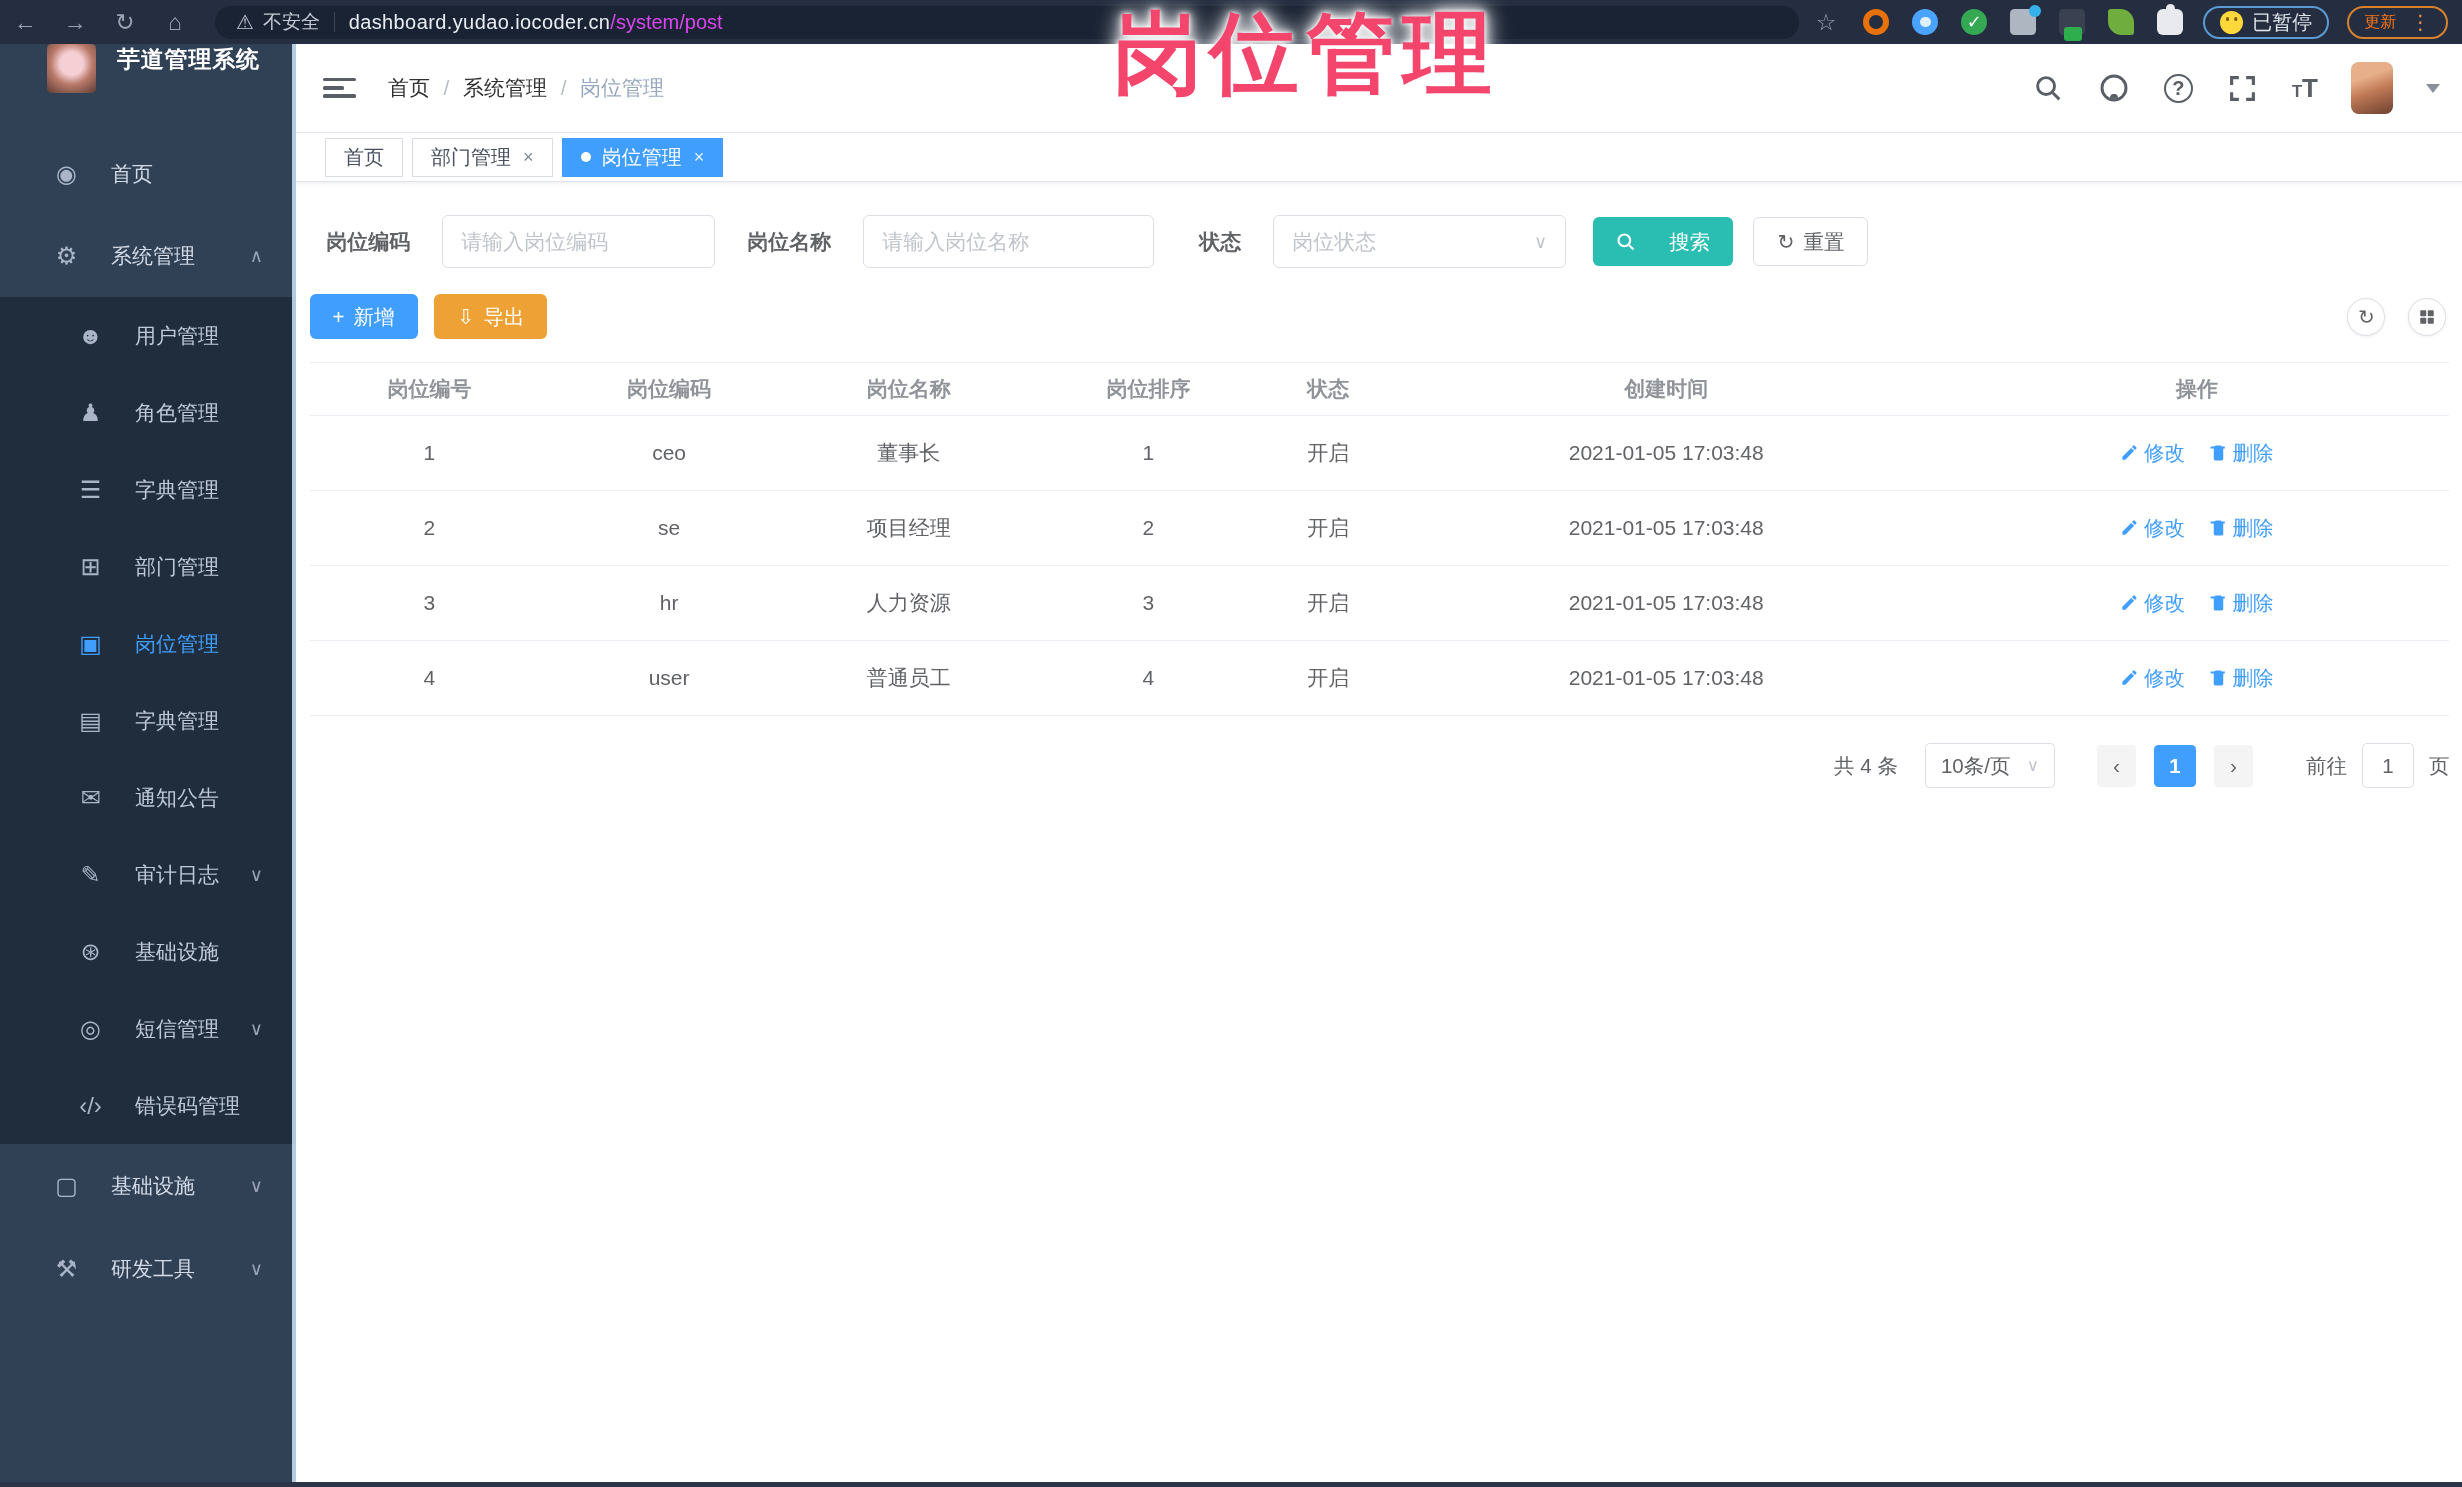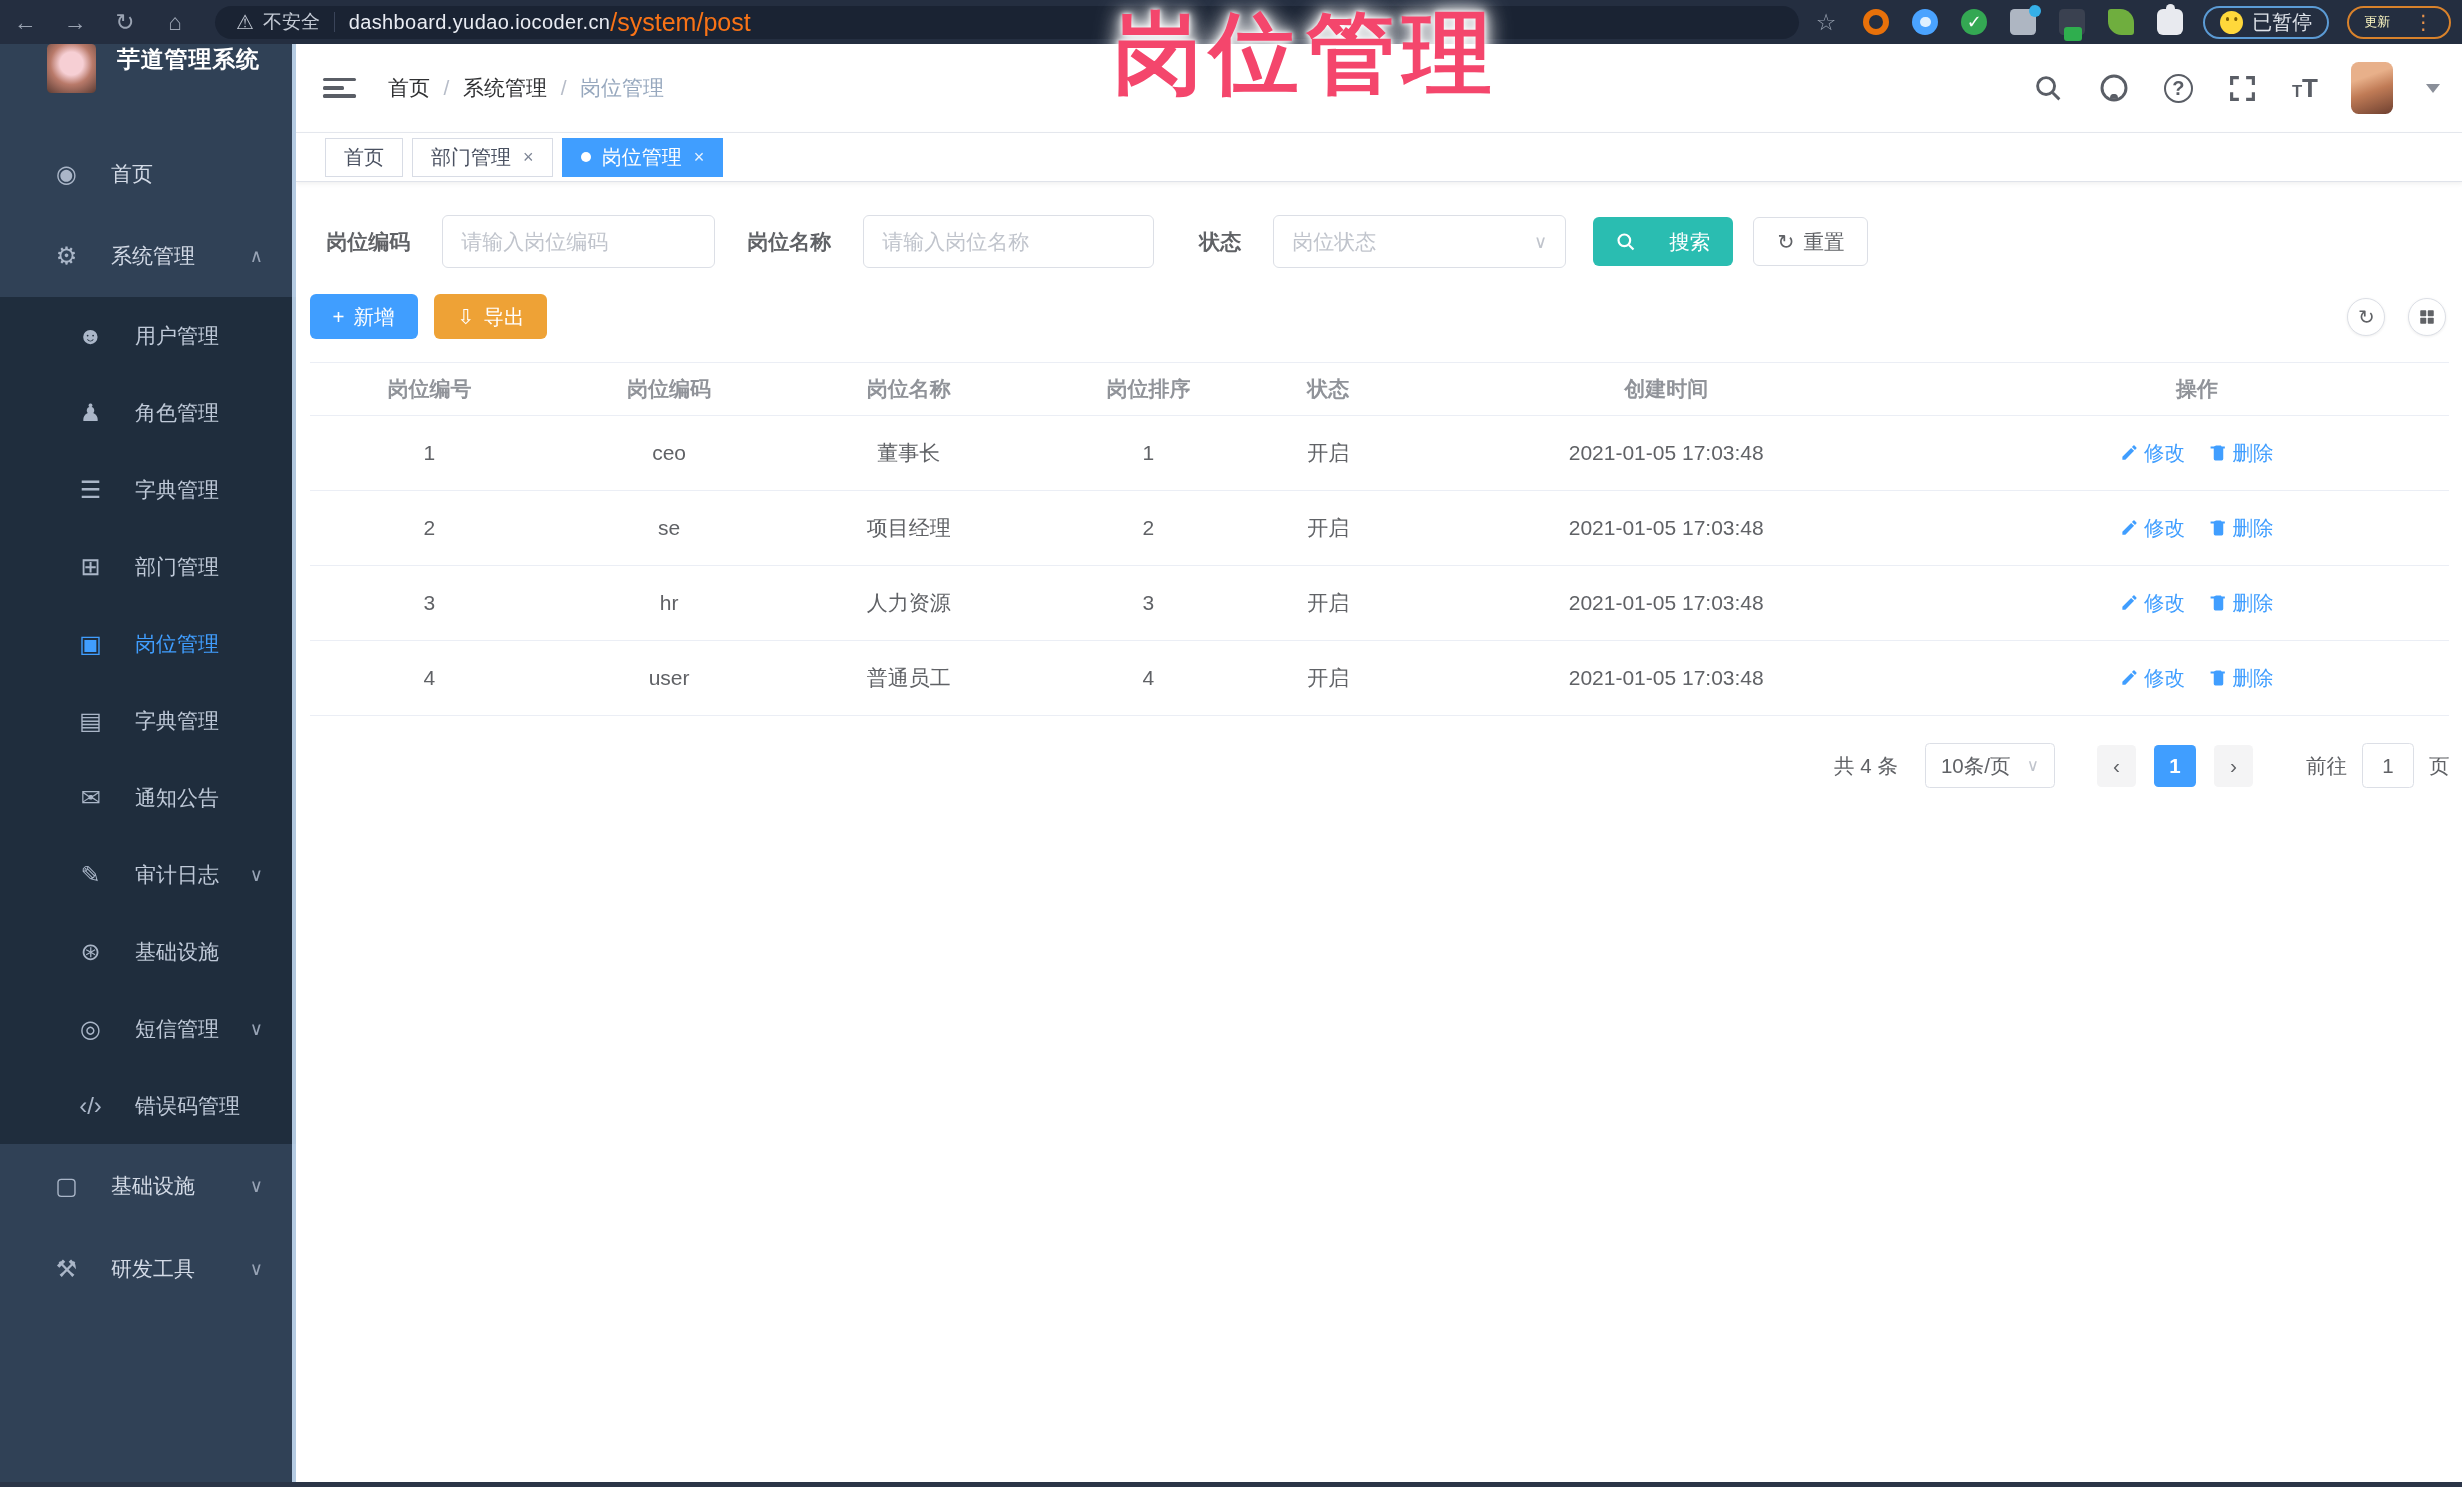--- a/index.html
+++ b/index.html
@@ -10,42 +10,42 @@
   
   .chrome { position:absolute; top:0; left:0; width:100%; height:44px;
     background:#242e40; display:flex; align-items:center; z-index:5; }
   .nav-ic { width:50px; text-align:center; font-size:23px; color:#9aa3b2; cursor:pointer; flex:0 0 auto;}
   .addr { margin-left:15px; height:33px; width:1584px; background:#1a2333; border-radius:16.7px;
     display:flex; align-items:center; padding:0 21px; flex:0 0 auto;}
   .addr .warn { color:#c3c9d4; font-size:20px; margin-right:9px; }
   .addr .sec { color:#c3c9d4; font-size:19px; margin-right:13.6px; }
   .addr .bar { width:1.5px; height:20px; background:#3a4459; margin-right:13.6px; }
   .addr .host { color:#e9ecf3; font-size:20px; letter-spacing:0.4px; }
-  .addr .path { color:#f97316; font-size:25px; }
+  .addr .path { color:#d946ef; font-size:20px; }
   .chrome .star { margin-left:16.7px; color:#9aa3b2; font-size:23px; }
   .exts { display:flex; align-items:center; gap:23px; margin-left:27px; }
   .ext { width:26px; height:26px; border-radius:6px; position:relative; }
   .ext.donut { border:6.8px solid #e8710a; border-radius:50%; background:transparent; }
   .ext.pin { background:#4aa3ff; border-radius:50% 50% 50% 50%; }
   .ext.pin:after { content:""; position:absolute; left:7.6px; top:7.6px; width:10.6px; height:10.6px; background:#dff0ff; border-radius:50%; }
   .ext.check { background:#34a853; border-radius:50%; color:#fff; font-size:18px; text-align:center; line-height:26px; }
   .ext.sliders { background:#aeb6c2; border-radius:4.5px; }
   .ext.sliders:after { content:""; position:absolute; right:-4.5px; top:-4.5px; width:12px; height:12px; border-radius:50%; background:#35b0e8; }
   .ext.gtm { background:#3a4150; border-radius:4.5px; }
   .ext.gtm:after { content:""; position:absolute; left:4.5px; bottom:-6px; width:18px; height:13.6px; background:#2fae4e; border-radius:3px; }
   .ext.leaf { background:#6fae3e; border-radius:3px 13.6px 3px 13.6px; }
   .ext.puzzle { background:#e8eaef; border-radius:6px; }
   .ext.puzzle:after { content:""; position:absolute; left:8.3px; top:-5.3px; width:9px; height:9px; background:#e8eaef; border-radius:50%; }
   .pill { height:33px; border-radius:16.7px; display:flex; align-items:center; padding:4px 15px; margin-left:20px; flex:0 0 auto;}
   .pill.paused { border:2.3px solid #5b9bd5; }
   .pill.paused .face { width:23px; height:23px; border-radius:50%; background:#ffd83b; margin-right:9px; position:relative;}
   .pill.paused .face:after{content:""; position:absolute; left:5.3px; top:6.8px; width:3.8px; height:3.8px; background:#7a5b00; border-radius:50%; box-shadow:8.3px 0 0 #7a5b00;}
   .pill.paused .ptxt { color:#dfe3ea; font-size:20px; }
   .pill.update { border:2.3px solid #d9822b; margin-left:18px; }
-  .pill.update .ptxt { color:#fef9c3; font-size:13px; margin-right:23px; }
+  .pill.update .ptxt { color:#f97316; font-size:16px; margin-right:14px; }
   .pill.update .dots { color:#e8924a; font-size:20px; letter-spacing:0.8px; }
 
   
   .sidebar { position:absolute; top:44px; left:0; width:296px; height:1444px; background:#304156; z-index:2; }
   .side-scroll { position:absolute; top:0; right:0; width:4.5px; height:100%; background:rgba(205,228,250,.85); }
   .logo-row { height:89px; display:flex; align-items:flex-start; padding-left:47px; }
   .logo-img { width:49px; height:49px; border-radius:4.5px; flex:0 0 auto;
     background:radial-gradient(circle at 50% 40%, #f6cfd4 0 30%, #b97a6a 55%, #5a3b33 100%); }
   .logo-title { color:#fff; font-size:23px; font-weight:bold; margin-left:21px; letter-spacing:0.8px; }
   .side-item { position:relative; display:flex; align-items:center; height:82px; padding-left:49px; cursor:pointer; color:#d3dae6; font-size:21px; }

